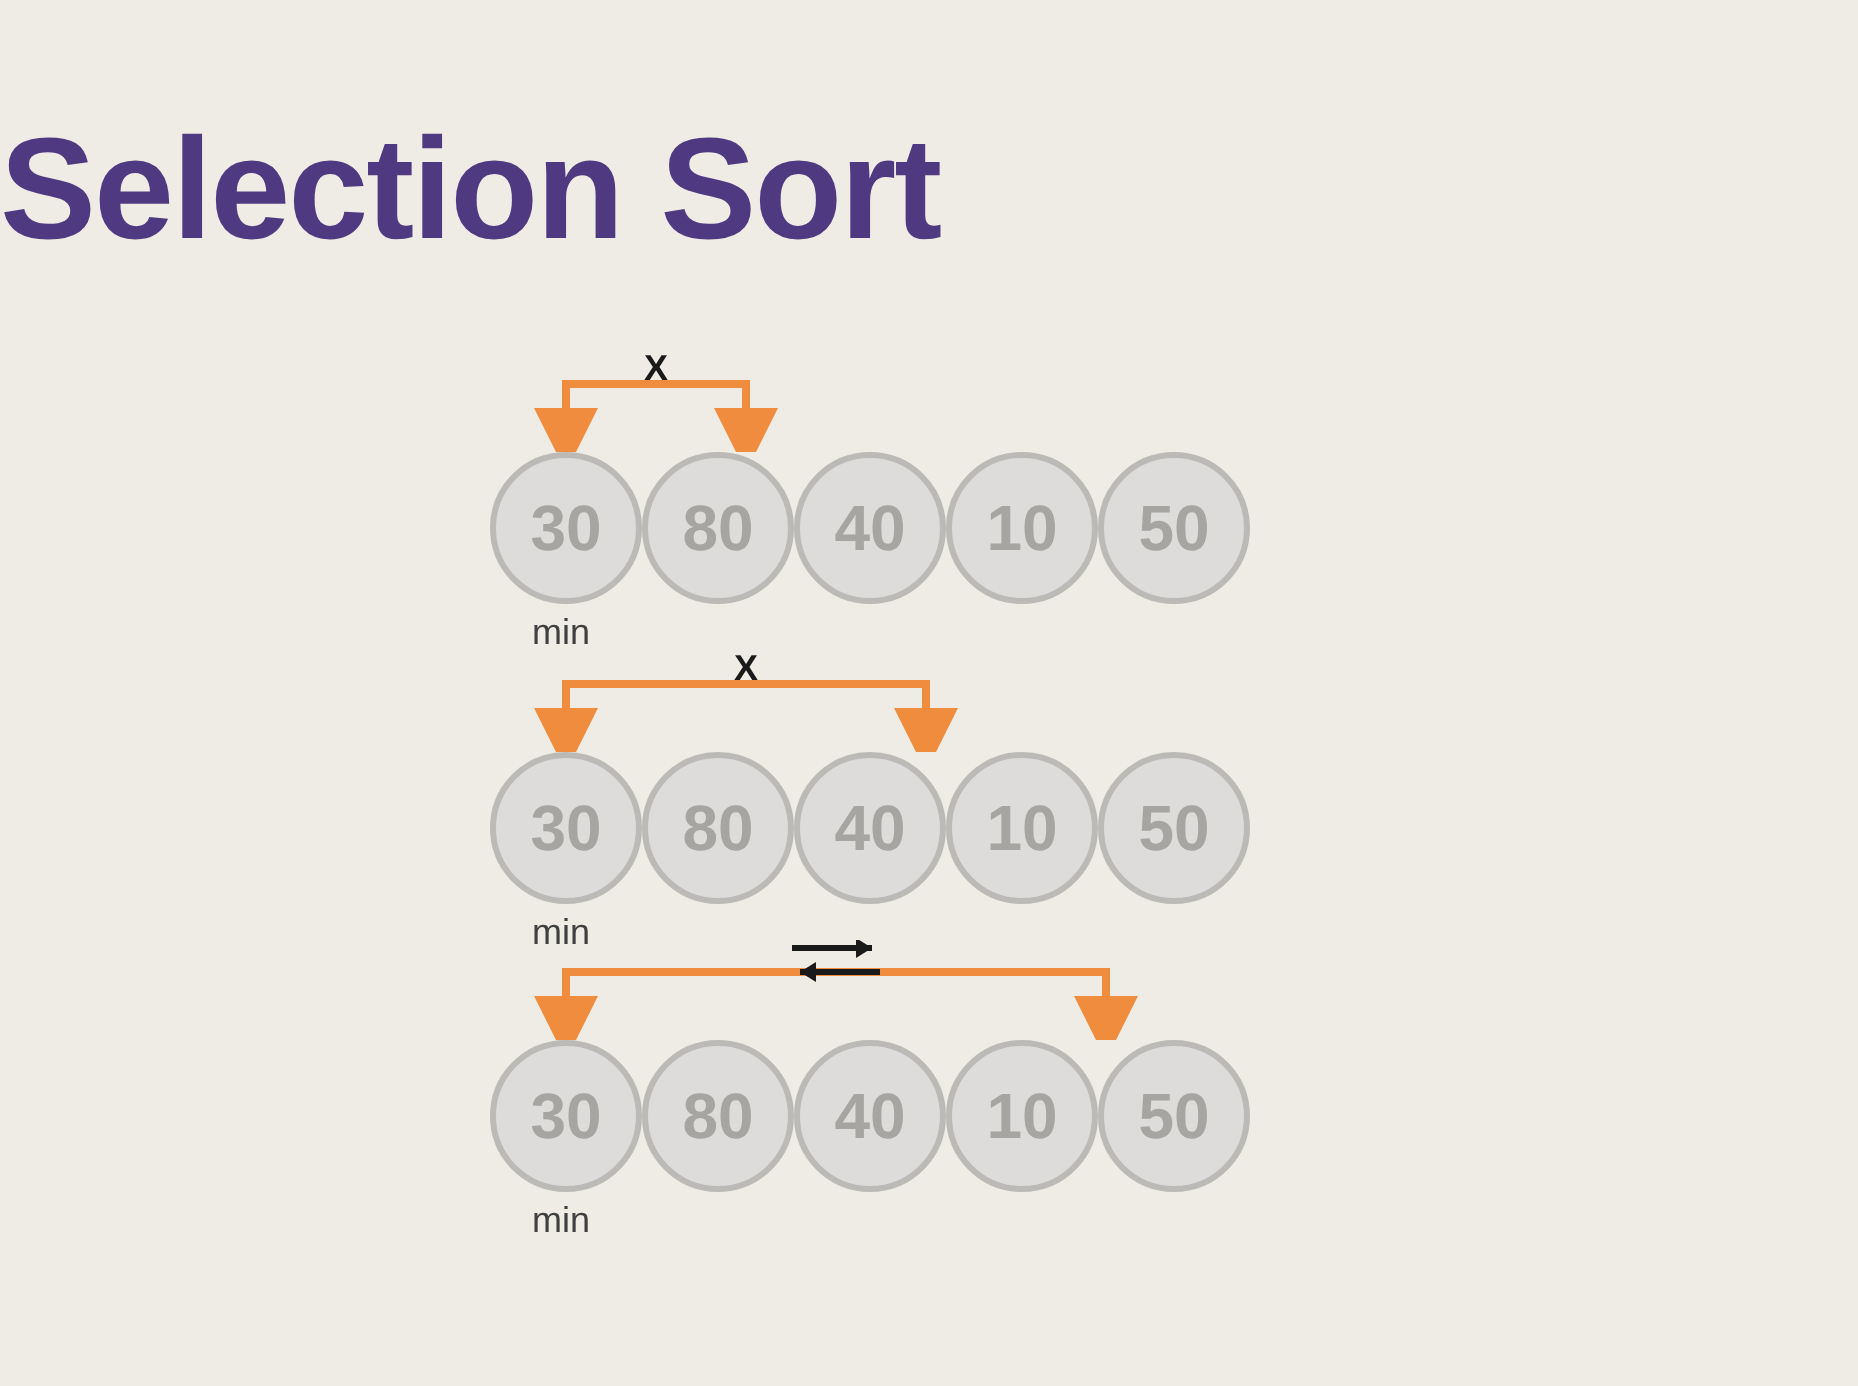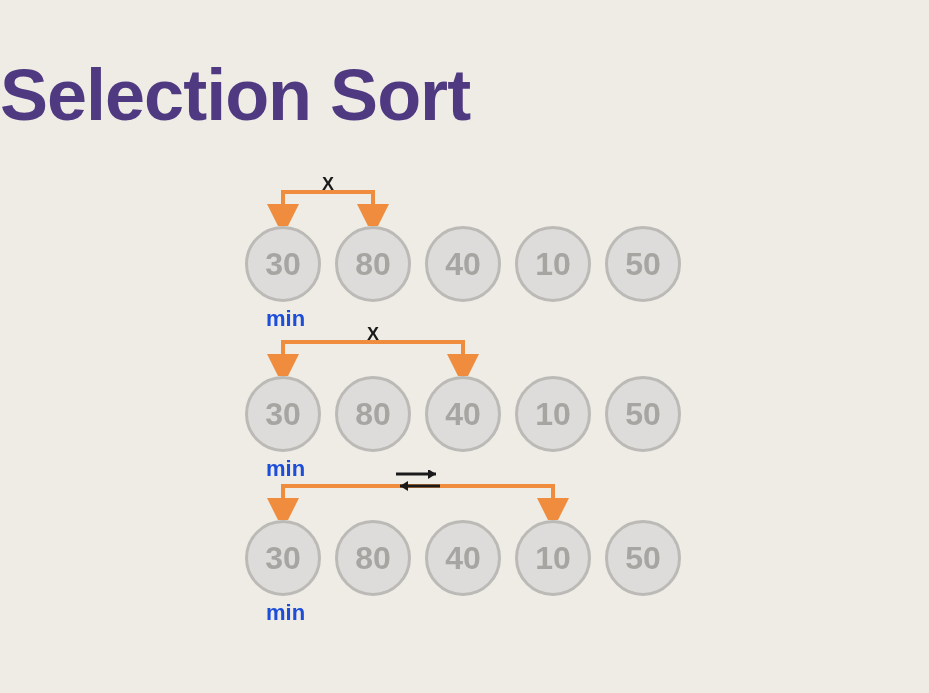--- a/index.html
+++ b/index.html
@@ -31,40 +31,39 @@
   }
   .stage.s1 { top: 176px; }
   .stage.s2 { top: 326px; }
   .stage.s3 { top: 470px; }
   .arrowbox {
     position: relative;
     height: 50px;
   }
   .ball-row {
     display: flex;
-    gap: 14px;
   }
   .ball {
     width: 76px;
     height: 76px;
     border-radius: 50%;
     background: #dddcda;
     border: 3px solid #bcbab6;
     display: flex;
     align-items: center;
     justify-content: center;
     font-size: 32px;
     font-weight: 800;
     color: #a7a5a1;
   }
   .min-label {
     position: absolute;
-    font-size: 22px;
-    font-weight: 700;
-    color: #1d4ed8;
+    font-size: 18px;
+    font-weight: 400;
+    color: #404040;
   }
 </style>
 </head>
 <body>
 
 <div class="title">Selection Sort</div>
 
 <div class="stage s1">
   <div class="arrowbox">
     <svg id="svg-s1" width="500" height="50">

